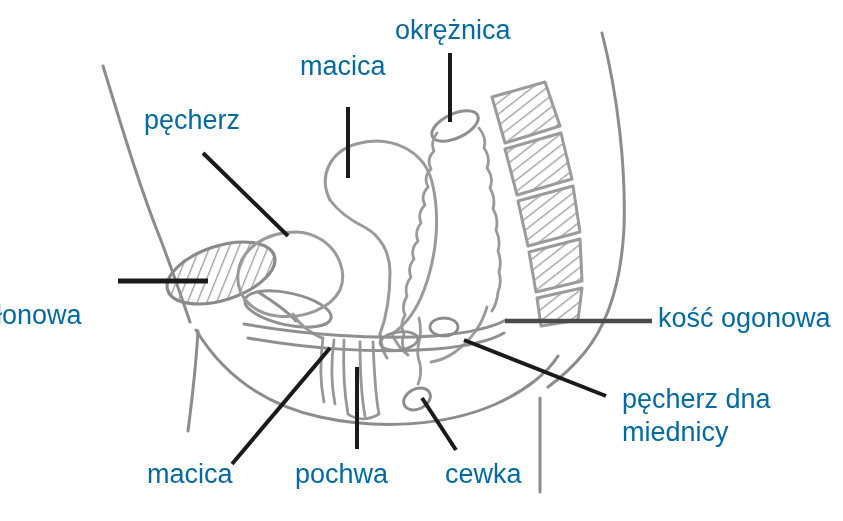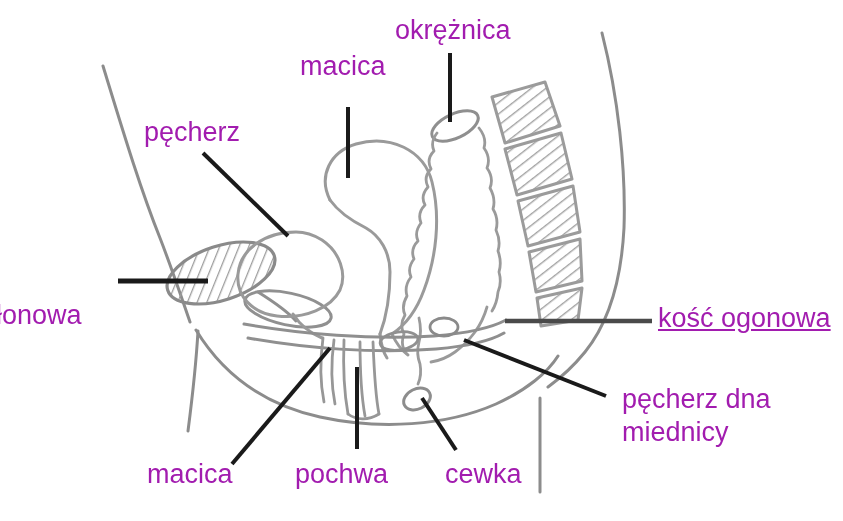--- a/index.html
+++ b/index.html
@@ -24,21 +24,21 @@
     top: 0;
     width: 843px;
     height: 521px;
     display: block;
   }
   .lbl {
     position: absolute;
     font-family: "Liberation Sans", sans-serif;
     font-size: 27px;
     line-height: 32px;
-    color: #a21caf;
+    color: #0369a1;
     white-space: nowrap;
     letter-spacing: 0px;
   }
 </style>
 </head>
 <body>
 
 <div id="stage">
 
   <svg id="diagram-svg" viewBox="0 0 843 521" xmlns="http://www.w3.org/2000/svg">
@@ -149,22 +149,22 @@
       <line x1="505" y1="321" x2="652" y2="321" stroke-width="4.5" stroke="#4a4a4a"></line>
       <line x1="464" y1="340" x2="606" y2="396"></line>
       <line x1="232" y1="464" x2="330" y2="348"></line>
       <line x1="357" y1="367" x2="357" y2="449"></line>
       <line x1="456" y1="450" x2="422" y2="398"></line>
     </g>
   </svg>
 
   <div class="lbl" style="left:395px; top:14px;">okrężnica</div>
   <div class="lbl" style="left:300px; top:50px;">macica</div>
-  <div class="lbl" style="left:144px; top:116px;">pęcherz</div>
+  <div class="lbl" style="left:144px; top:104px;">pęcherz</div>
   <div class="lbl" style="left:-4px; top:299px;">łonowa</div>
-  <div class="lbl" style="left:658px; top:302px;text-decoration:underline;">kość ogonowa</div>
+  <div class="lbl" style="left:658px; top:302px;">kość ogonowa</div>
   <div class="lbl" style="left:622px; top:383px;">pęcherz dna</div>
   <div class="lbl" style="left:622px; top:416px;text-align:right;">miednicy</div>
   <div class="lbl" style="left:147px; top:458px;">macica</div>
   <div class="lbl" style="left:295px; top:458px;">pochwa</div>
   <div class="lbl" style="left:445px; top:458px;">cewka</div>
 
 </div>
 
 </body></html>

